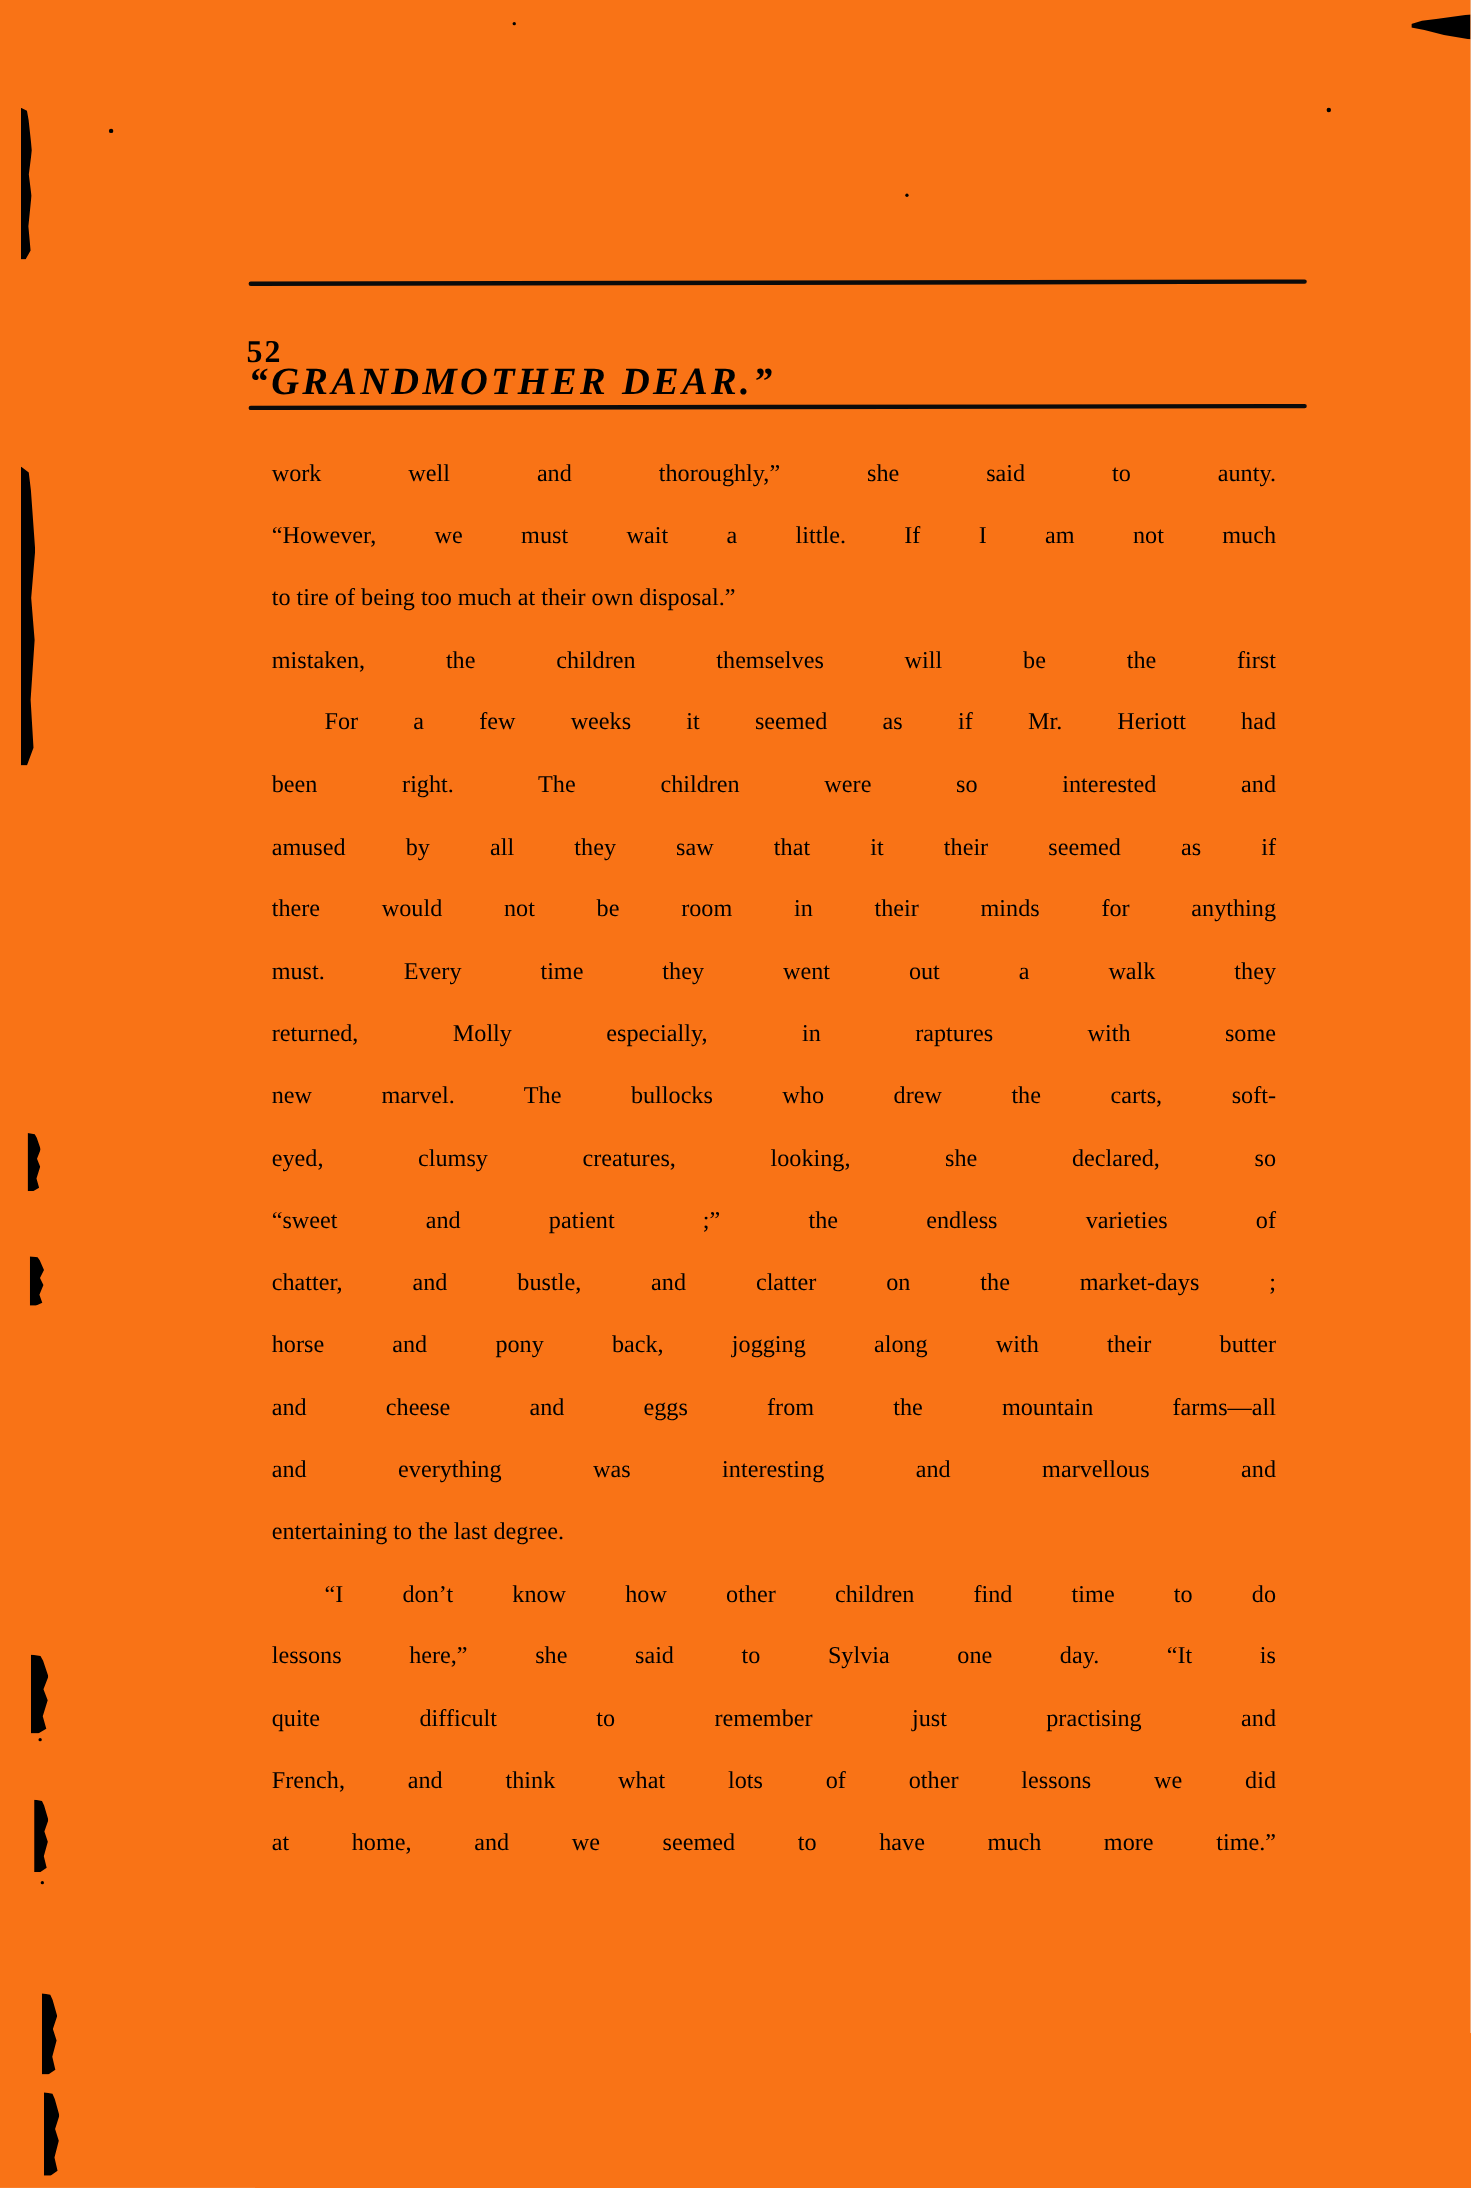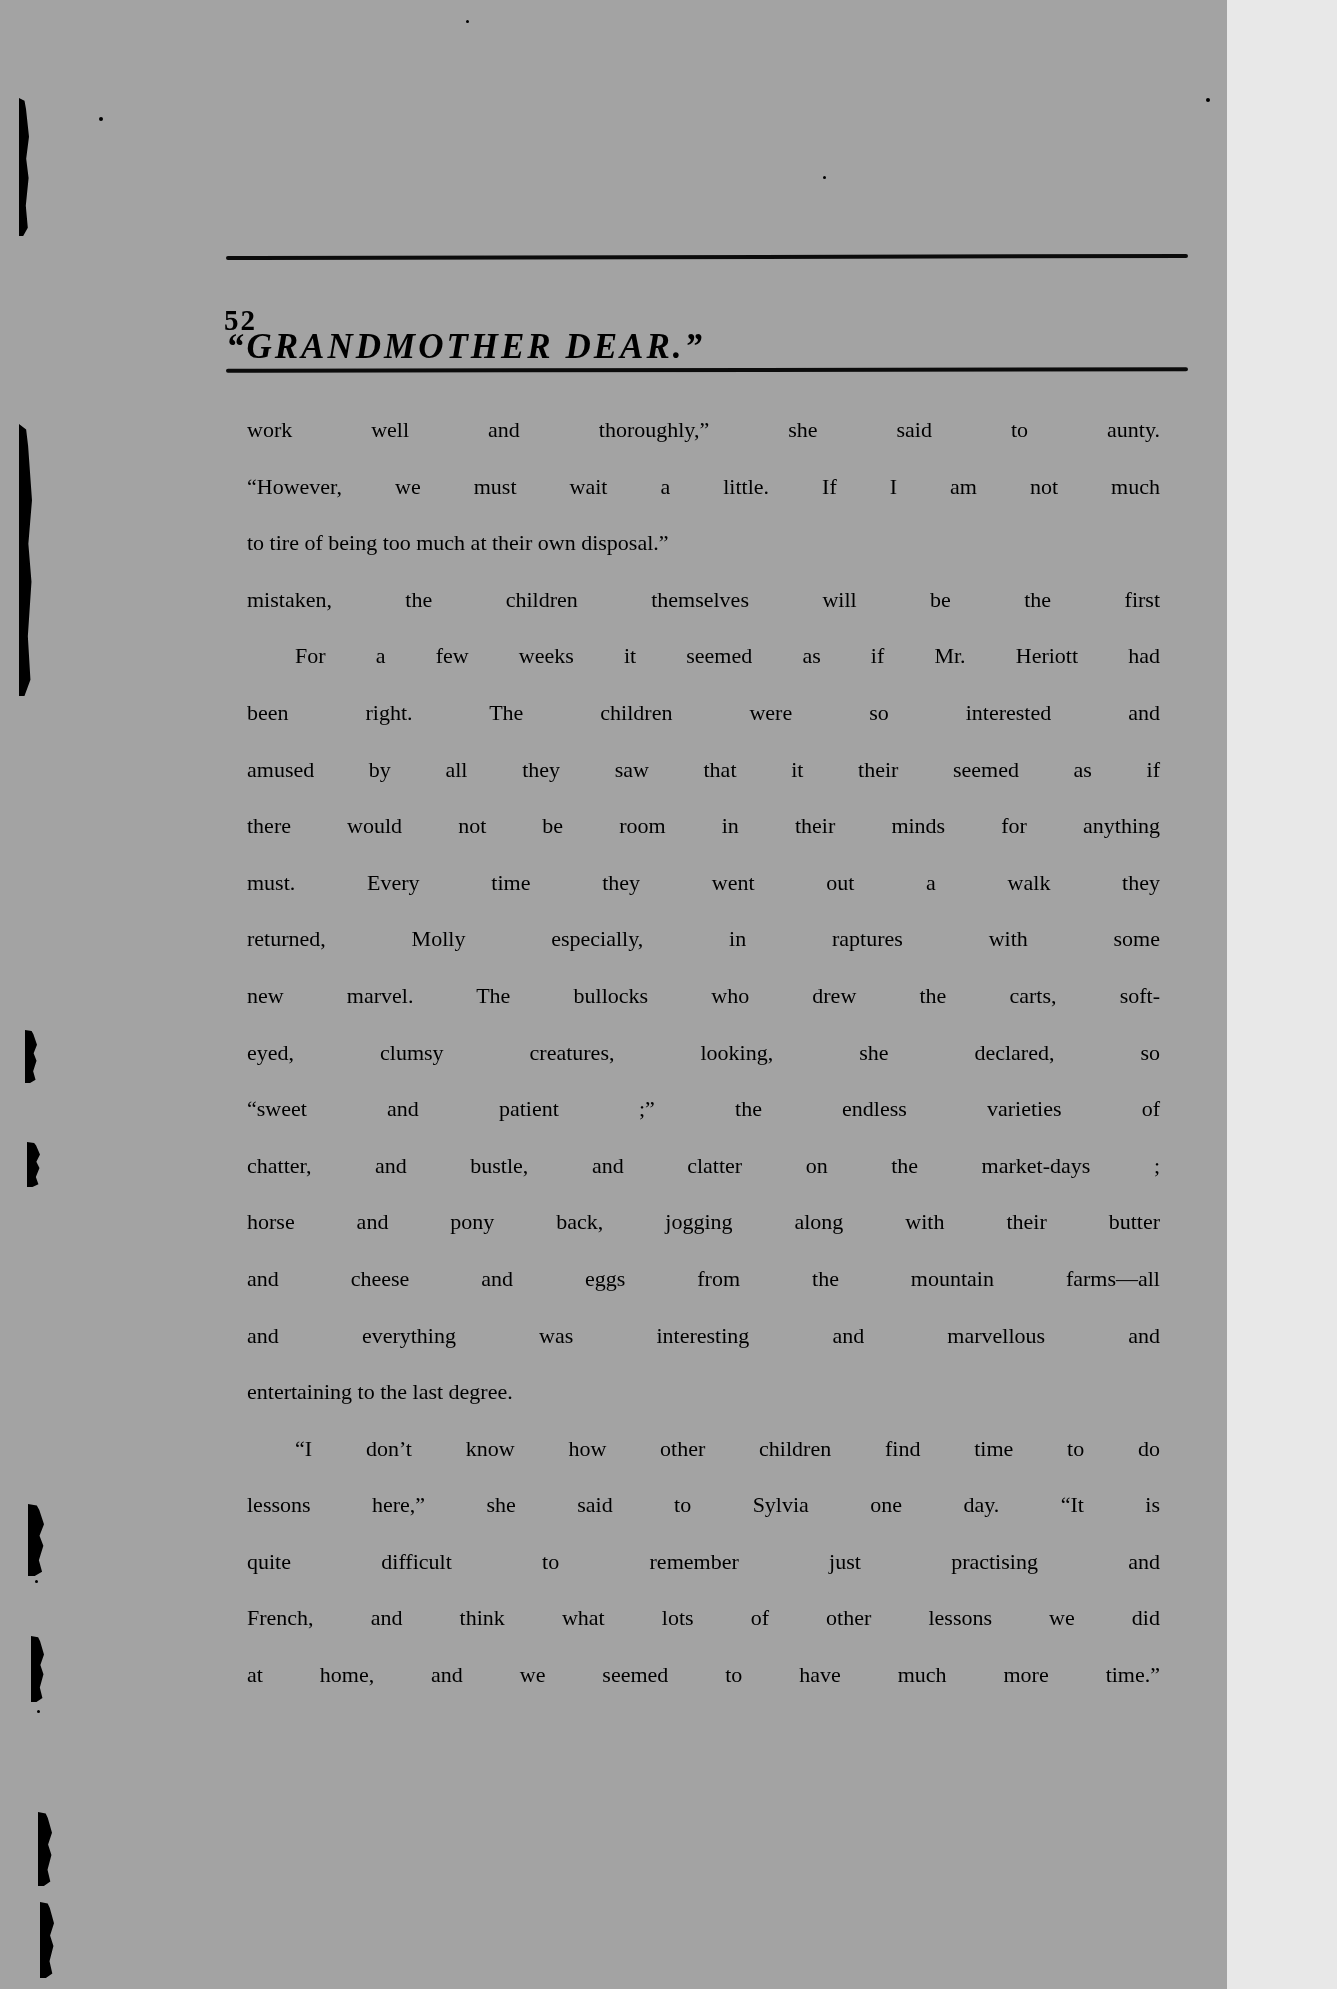--- a/index.html
+++ b/index.html
@@ -2,23 +2,23 @@
 <html><head>
 <meta charset="utf-8">
 <style>
   html, body {
     margin: 0;
     padding: 0;
     background: #e8e8e8;
   }
   .page {
     position: relative;
-    width: 1227px;
+    width: 1337px;
     height: 1989px;
-    background: #a3a3a3;
+    background: #f97316;
     overflow: hidden;
     font-family: "Liberation Serif", "DejaVu Serif", serif;
     color: #000000;
   }
   
   .rule {
     position: absolute;
     background: #0b0b0b;
     height: 4px;
     border-radius: 2px;

